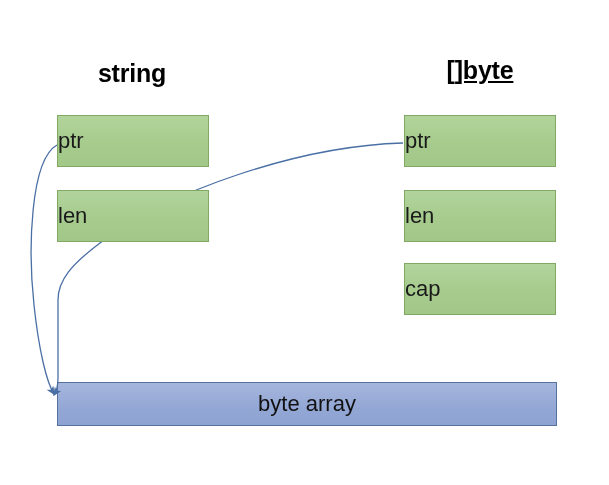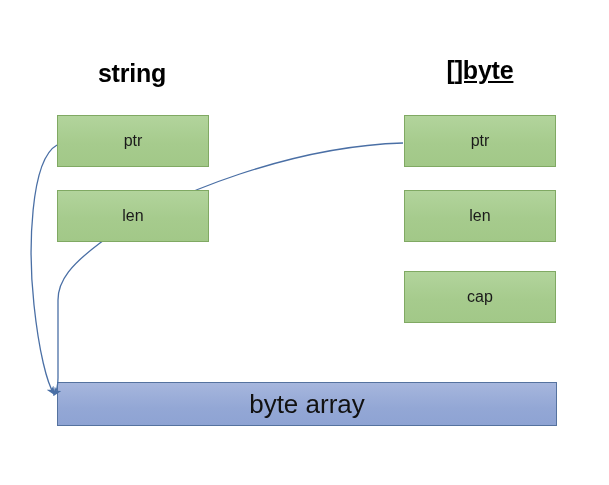--- a/index.html
+++ b/index.html
@@ -50,47 +50,47 @@
   }
   .field-box {
     position: absolute;
     width: 152px;
     height: 52px;
     box-sizing: border-box;
     background: linear-gradient(180deg, #b2d49c 0%, #a6cb8d 55%, #a2c888 100%);
     border: 1px solid #80a963;
     display: flex;
     align-items: center;
-    justify-content: center;
-    font-size: 16px;
+    justify-content: flex-start;
+    font-size: 22px;
     color: #1a1a1a;
     z-index: 2;
   }
   .field-box.overlay {
     z-index: 8;
   }
   #box-string-ptr { left: 57px; top: 115px; }
   #box-string-len { left: 57px; top: 190px; }
   #box-bytes-ptr  { left: 404px; top: 115px; }
   #box-bytes-len  { left: 404px; top: 190px; }
-  #box-bytes-cap  { left: 404px; top: 263px; margin-top: 8px; }
+  #box-bytes-cap  { left: 404px; top: 263px; }
 
   #byte-array {
     position: absolute;
     left: 57px;
     top: 382px;
     width: 500px;
     height: 44px;
     box-sizing: border-box;
     background: linear-gradient(180deg, #a6b6dd 0%, #93a7d5 60%, #8ea3d3 100%);
     border: 1px solid #55729f;
     display: flex;
     align-items: center;
     justify-content: center;
-    font-size: 26px;
+    font-size: 22px;
     color: #111111;
     z-index: 2;
   }
 </style>
 </head>
 <body>
 
 <div id="canvas">
 
   <div class="col-title" id="title-string">string</div>

